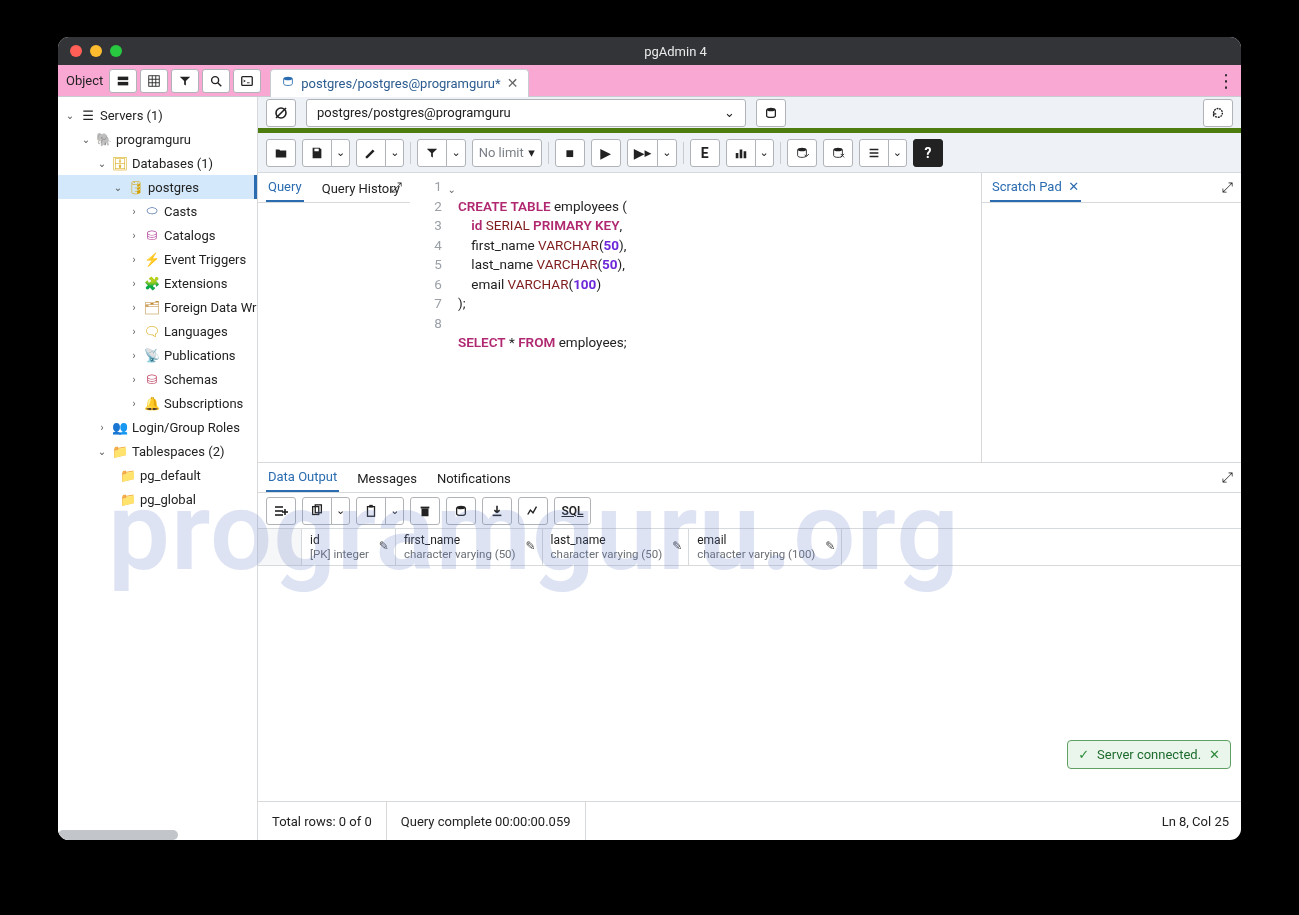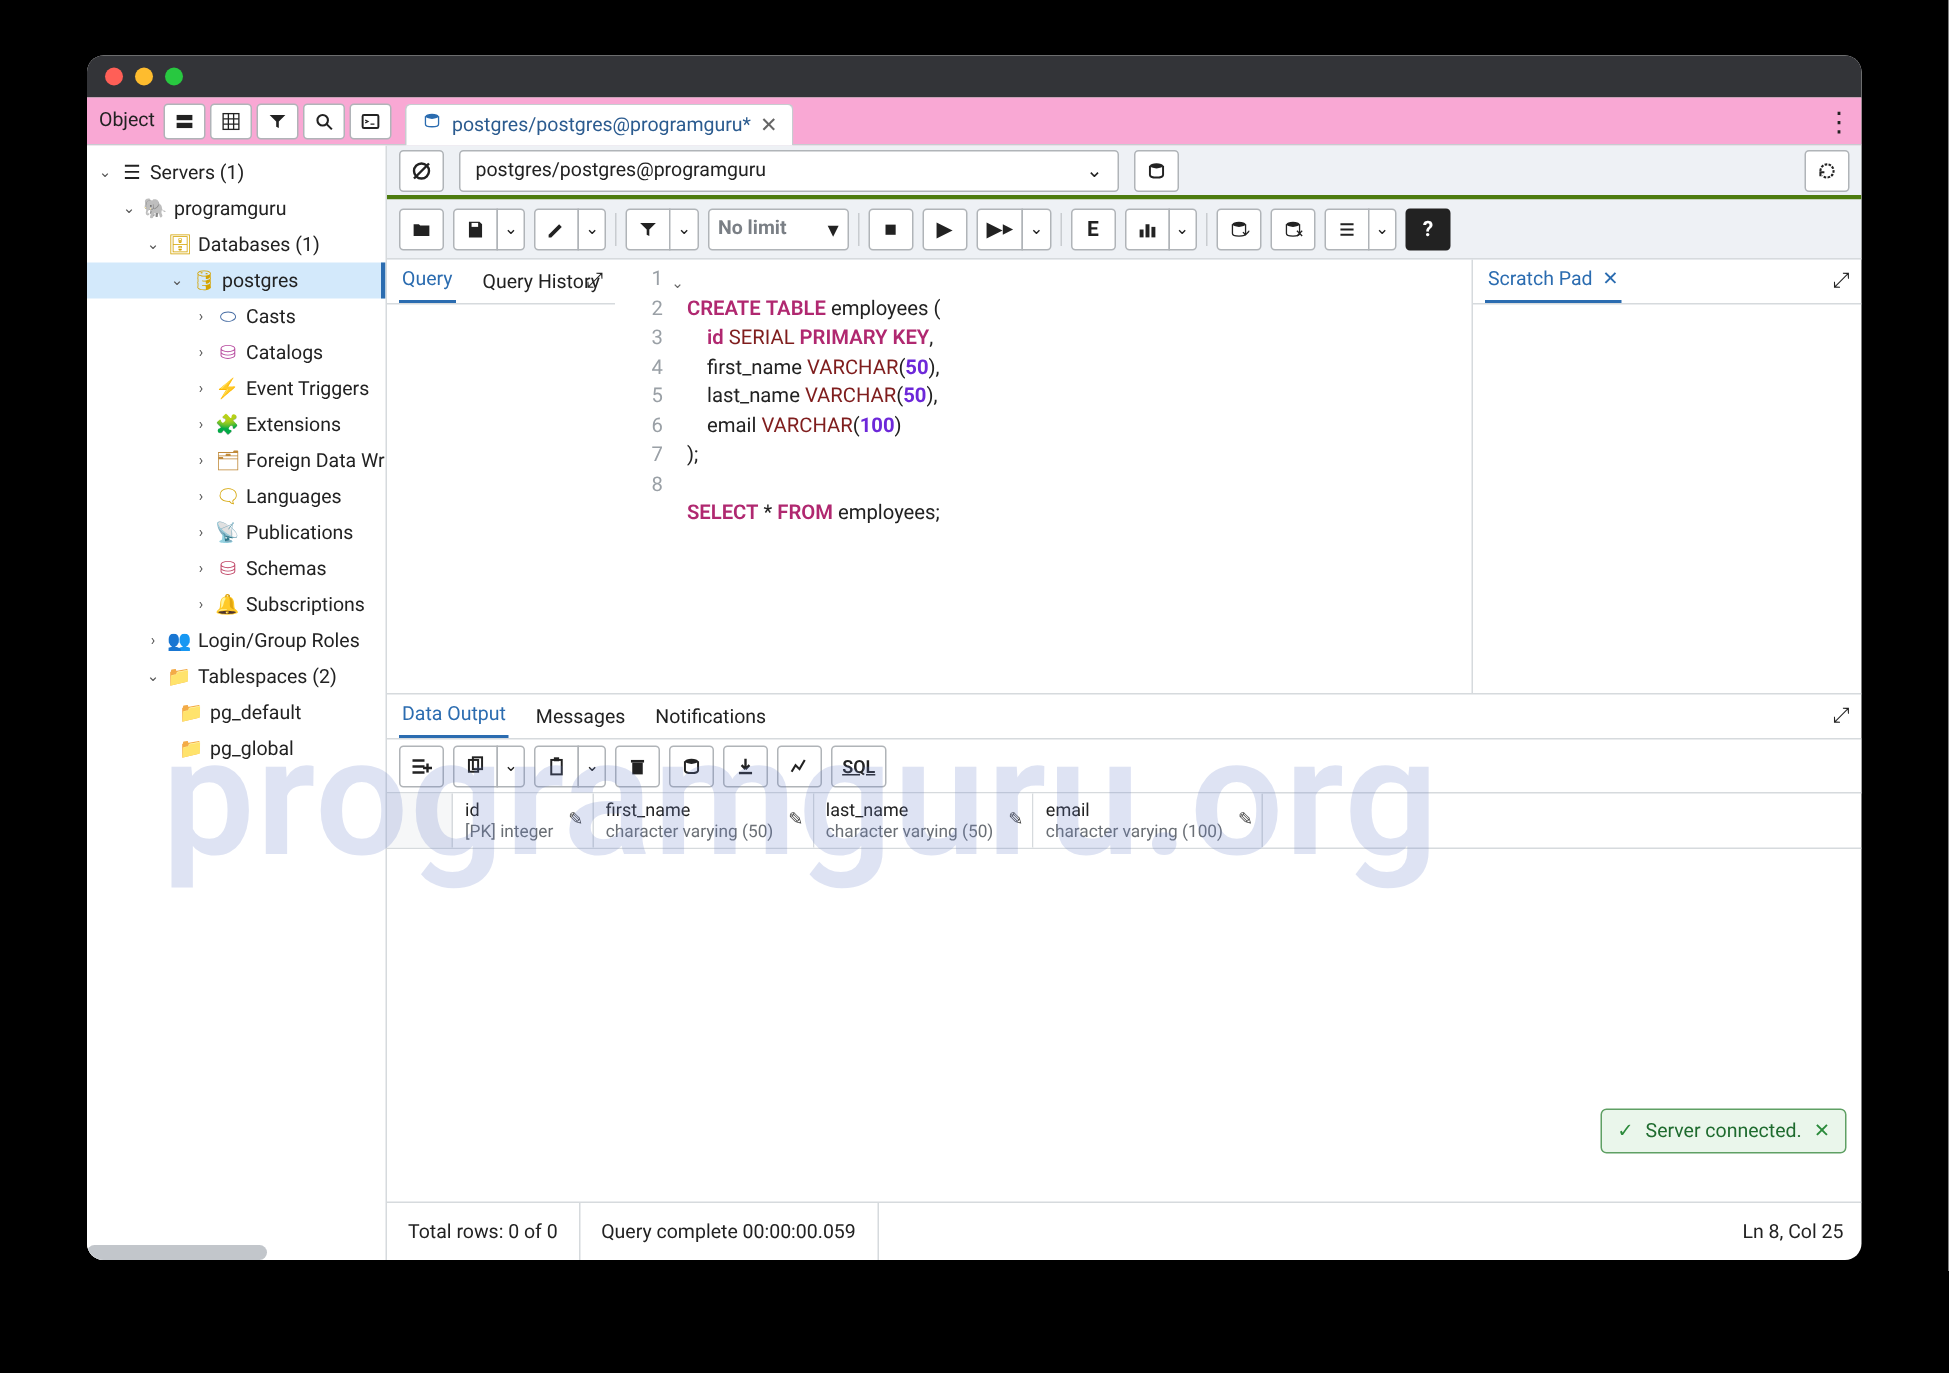--- a/index.html
+++ b/index.html
@@ -21,32 +21,32 @@
 
 .sidebar { width:200px; border-right:1px solid #d6dadd; overflow:hidden; font-size:13px; color:#222; background:#fff; }
 .tree { padding-top:6px; }
 .node { display:flex; align-items:center; height:24px; gap:4px; white-space:nowrap; cursor:pointer; }
 .caret { width:12px; font-size:10px; color:#555; text-align:center; }
 .ticon { width:16px; height:16px; display:inline-flex; align-items:center; justify-content:center; font-size:13px; }
 .sel { background:#d3e9fb; position:relative; }
 .sel::after { content:""; position:absolute; right:0; top:0; bottom:0; width:3px; background:#2b6cb0; }
 
 .main { flex:1; display:flex; flex-direction:column; min-width:0; }
-.connrow { height:36px; background:#eef1f5; border-bottom:3px solid #4d7c0f; display:flex; align-items:center; padding:0 8px; gap:10px; }
+.connrow { height:36px; background:#eef1f5; border-bottom:5px solid #4d7c0f; display:flex; align-items:center; padding:0 8px; gap:10px; }
 .connbtn { width:30px; height:28px; border:1px solid #b0b4b8; border-radius:3px; background:#fff; display:flex; align-items:center; justify-content:center; color:#222; cursor:pointer; }
 .connsel { flex:0 0 440px; height:28px; border:1px solid #b0b4b8; border-radius:3px; background:#fff; display:flex; align-items:center; padding:0 10px; font-size:13px; color:#222; justify-content:space-between; }
 .rtbtn { margin-left:auto; width:30px; height:28px; border:1px solid #b0b4b8; border-radius:3px; background:#fff; display:flex; align-items:center; justify-content:center; cursor:pointer; }
 .toolbar { height:40px; background:#eef1f5; border-bottom:1px solid #d6dadd; display:flex; align-items:center; padding:0 8px; gap:6px; }
 .btn { height:28px; min-width:30px; border:1px solid #b0b4b8; border-radius:3px; background:#fff; display:flex; align-items:center; justify-content:center; color:#222; padding:0 6px; cursor:pointer; font-size:14px; }
 .btn.sm { min-width:18px; padding:0 4px; font-size:11px; }
 .btngrp { display:flex; }
 .btngrp .btn { border-radius:0; margin-left:-1px; }
 .btngrp .btn:first-child { border-radius:3px 0 0 3px; margin-left:0; }
 .btngrp .btn:last-child { border-radius:0 3px 3px 0; }
-.limit { width:94px; justify-content:space-between; color:#7a7f85; font-size:13px;font-weight:bold; }
+.limit { width:70px; justify-content:space-between; color:#7a7f85; font-size:13px; }
 
 .edrow { display:flex; height:290px; border-bottom:1px solid #d6dadd; }
 .editor { flex:1; display:flex; flex-direction:row; min-width:0; }
 .edtabs { height:30px; border-bottom:1px solid #d6dadd; display:flex; align-items:flex-end; padding:0 8px; gap:16px; position:relative; }
 .edtab { font-size:13px; color:#222; padding:6px 2px; cursor:pointer; }
 .edtab.active { color:#2b6cb0; border-bottom:2px solid #2b6cb0; }
 .expand { position:absolute; right:8px; top:6px; font-size:14px; color:#222; cursor:pointer; }
 .code { flex:1; display:flex; font-family:Menlo,Consolas,monospace; font-size:13.5px; line-height:19.5px; overflow:hidden; }
 .gutter { width:38px; text-align:right; color:#9aa0a6; padding:4px 6px 0 0; user-select:none; position:relative; }
 .gutter div { height:19.5px; }
@@ -79,20 +79,21 @@
 </head>
 <body>
 
 <div class="window">
   <div class="titlebar">
     <div class="traffic">
       <span class="tl-r"></span>
       <span class="tl-y"></span>
       <span class="tl-g"></span>
     </div>
+    <div class="title">pgAdmin 4</div>
   </div>
 
   <div class="topbar">
     <span class="objlbl">Object</span>
     <div class="iconbtn">
         <svg width="14" height="14" viewBox="0 0 16 16">
           <rect x="2" y="3" width="12" height="4" fill="#222"></rect>
           <rect x="2" y="9" width="12" height="4" fill="#222"></rect>
         </svg>
       </div>

